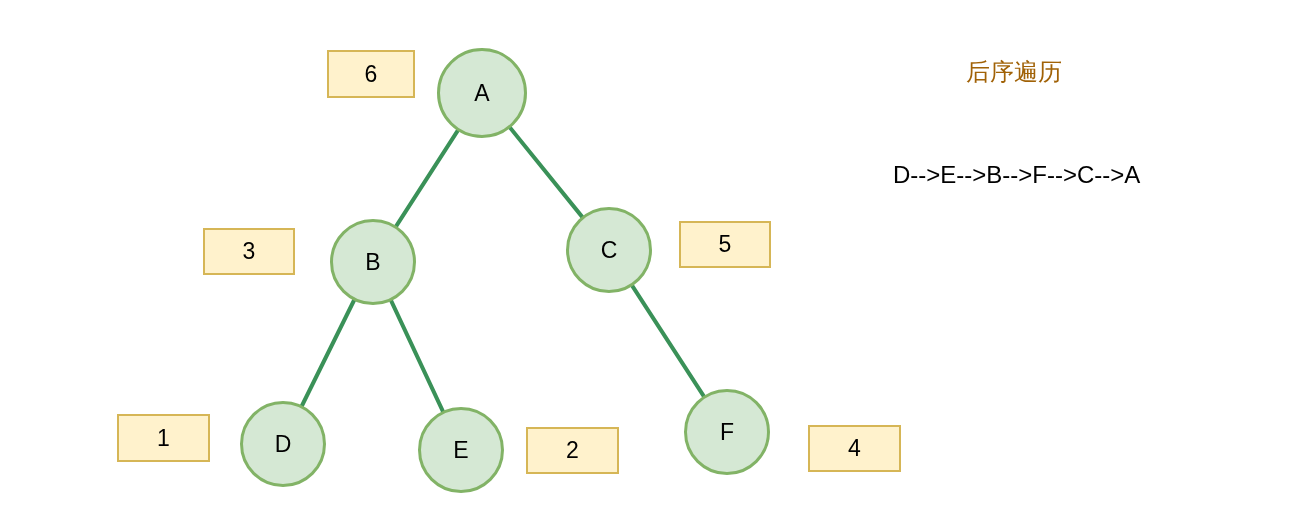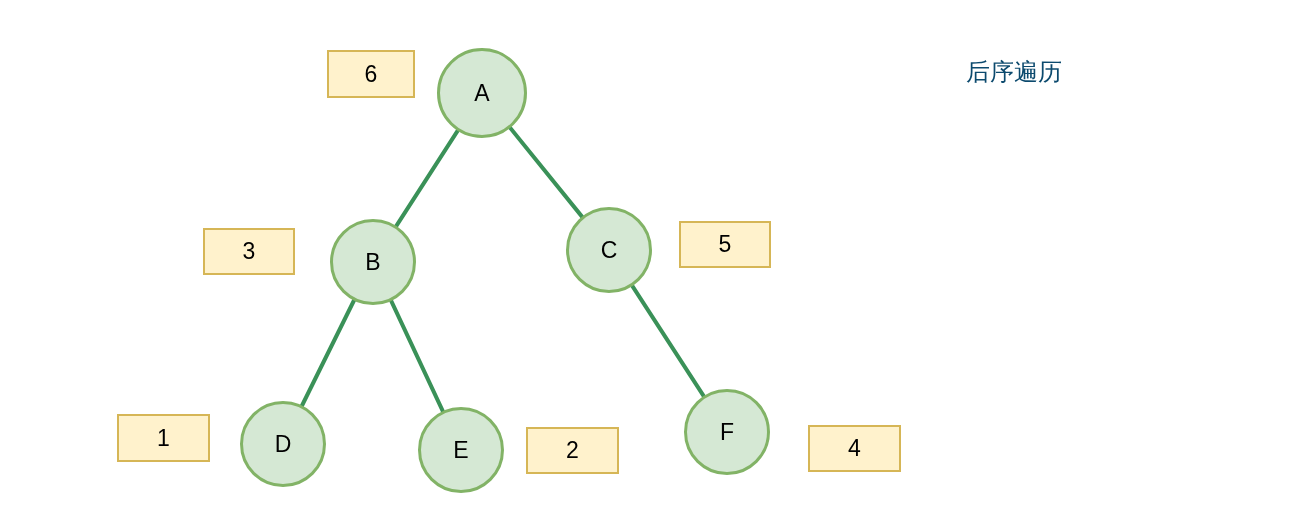--- a/index.html
+++ b/index.html
@@ -49,21 +49,21 @@
     align-items: center;
     justify-content: center;
     color: #000000;
     font-size: 23px;
     font-family: "Liberation Sans", sans-serif;
     line-height: 1;
     z-index: 1;
   }
   .side-title {
     position: absolute;
-    color: #0c4a6e;
+    color: #a16207;
     font-size: 24px;
     font-family: "Liberation Sans", sans-serif;
     white-space: nowrap;
     line-height: 1;
   }
   .side-sequence {
     position: absolute;
     color: #000000;
     font-size: 24px;
     font-family: "Liberation Sans", sans-serif;
@@ -116,14 +116,15 @@
       <span>4</span>
     </div>
   <div class="order-box" style="left: 679px; top: 221px; width: 92px; height: 47px; background: rgb(255, 242, 204); border-color: rgb(214, 182, 86);">
       <span>5</span>
     </div>
   <div class="order-box" style="left: 327px; top: 50px; width: 88px; height: 48px; background: rgb(255, 242, 204); border-color: rgb(214, 182, 86);">
       <span>6</span>
     </div>
 
   <div class="side-title" style="left: 966px; top: 60px;">后序遍历</div>
+  <div class="side-sequence" style="left: 893px; top: 163px;">D--&gt;E--&gt;B--&gt;F--&gt;C--&gt;A</div>
 
 </div>
 
 </body></html>

